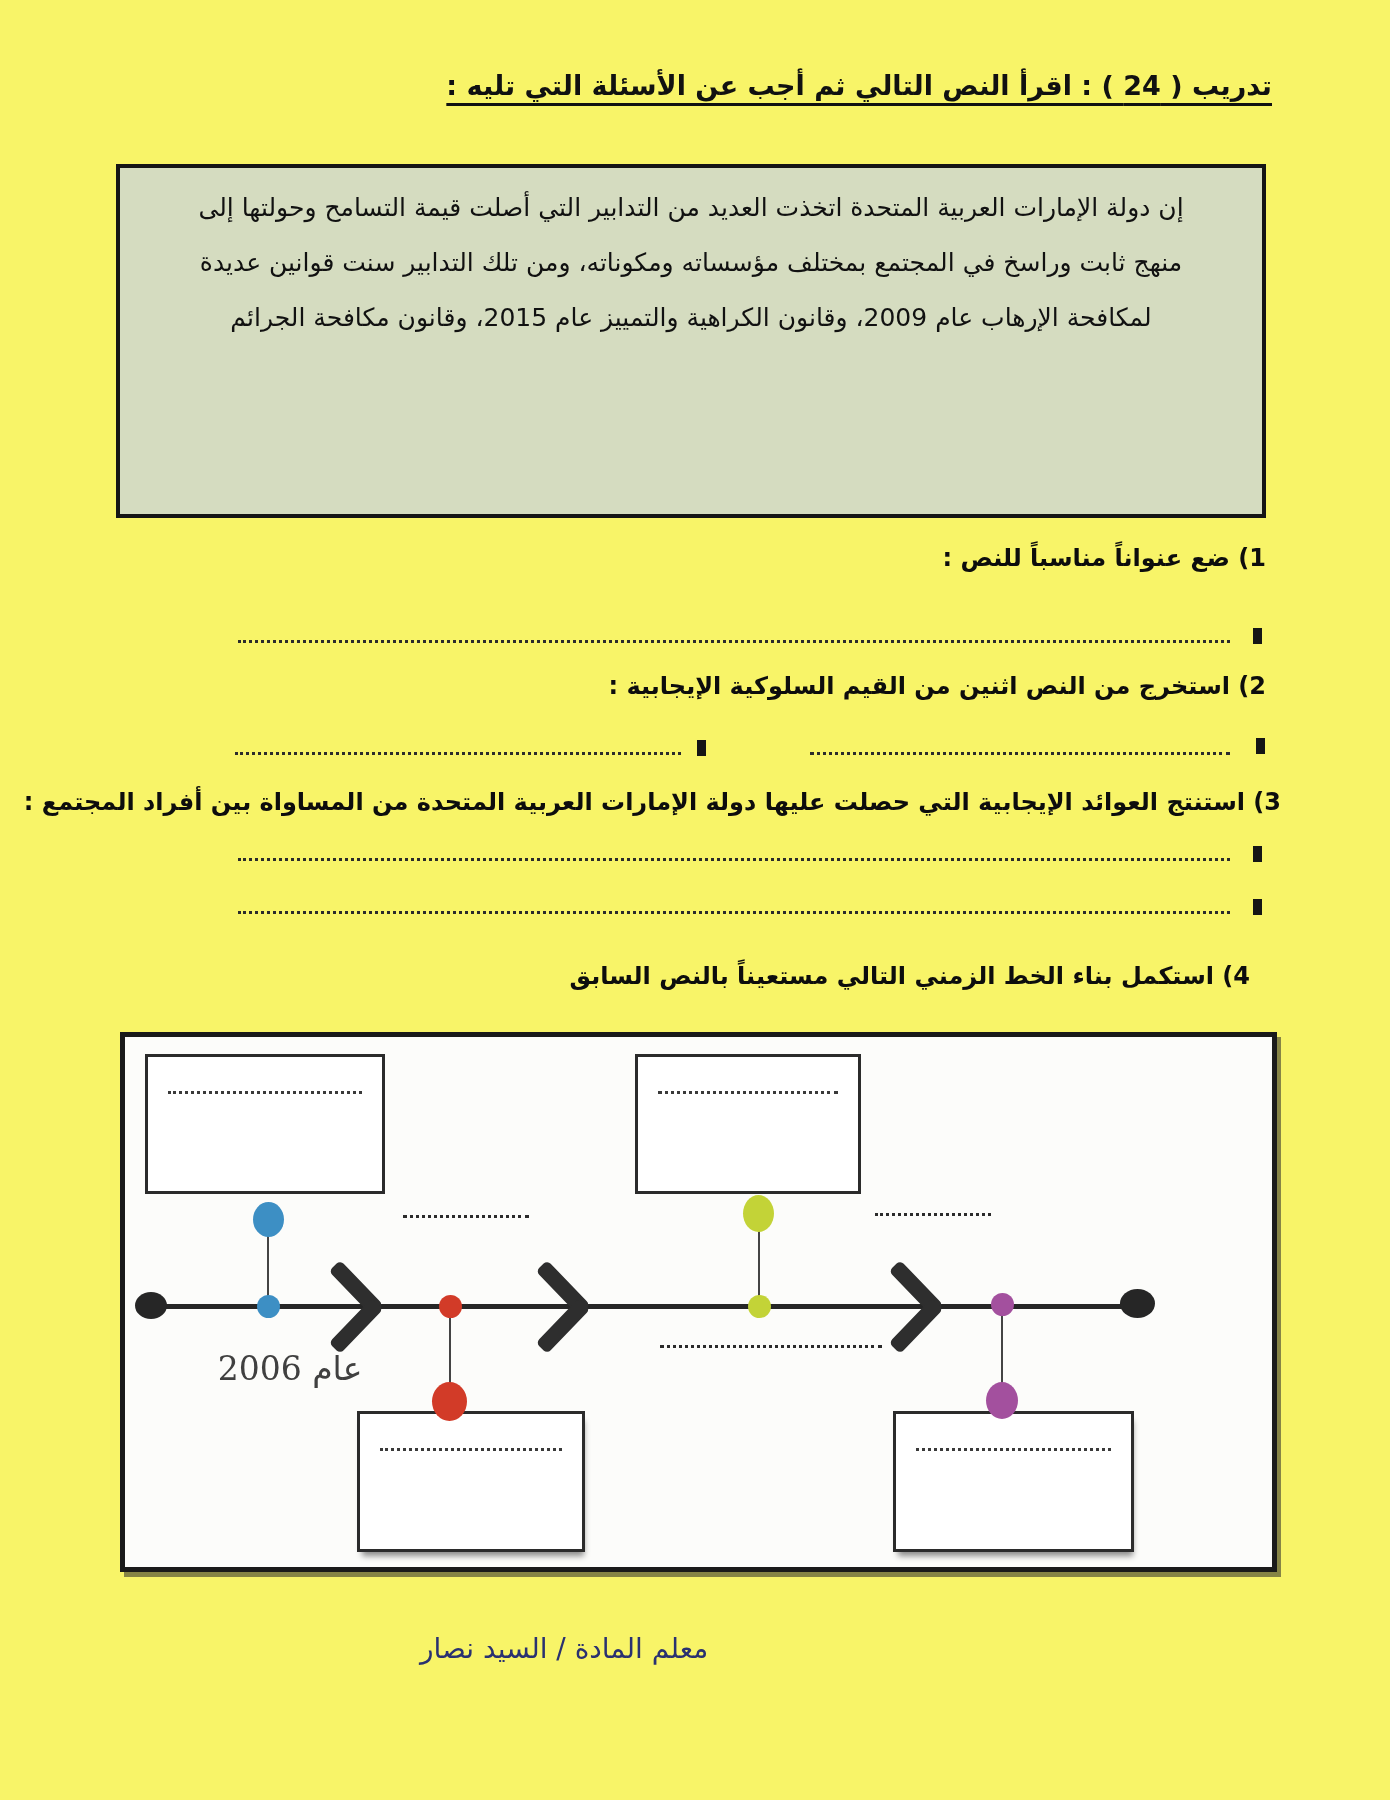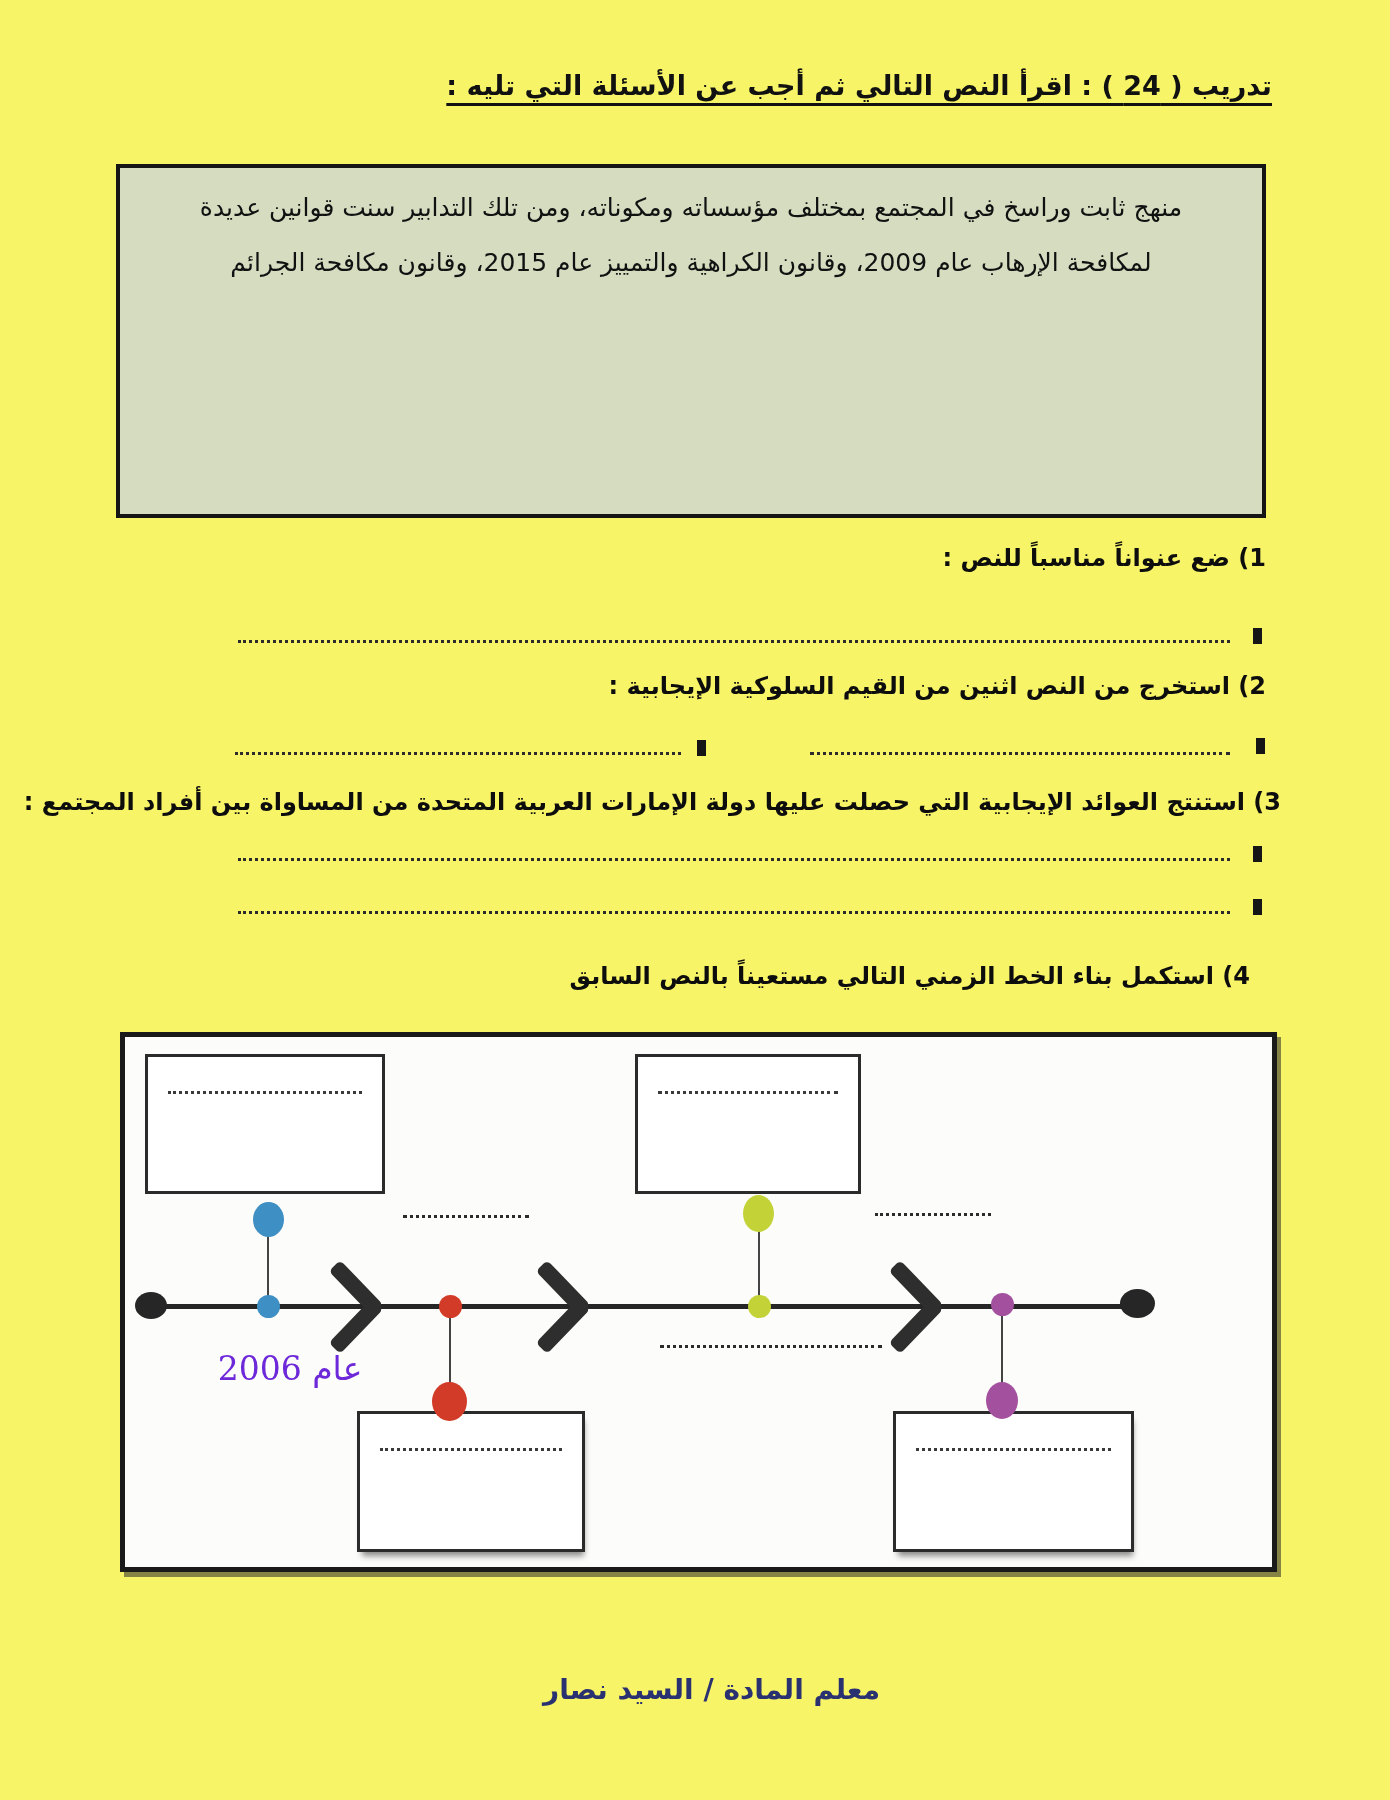--- a/index.html
+++ b/index.html
@@ -37,36 +37,37 @@
   .enddot{ position:absolute; background:#262626; border-radius:50%; }
   .nodedot{ position:absolute; width:23px; height:23px; border-radius:50%; }
   .stem{ position:absolute; width:2px; background:#444; }
   .bigdot{ position:absolute; border-radius:50%; }
   .chevron{ position:absolute; width:60px; height:100px; }
   .chevron .bar{ position:absolute; left:0; width:62px; height:16px; background:#2e2e2e; border-radius:5px; }
   .chevron .b1{ top:24px; transform:rotate(46deg); }
   .chevron .b2{ top:62px; transform:rotate(-46deg); }
   .yearlabel{
     position:absolute; left:55px; top:312px; width:220px; text-align:center;
-    direction:rtl; font-size:33px; color:#6d28d9;
+    direction:rtl; font-size:33px; color:#404040;
     font-family:"DejaVu Serif","DejaVu Sans",serif;
   }
   .footer{
-    position:absolute; left:420px; top:1632px; width:460px; text-align:right;
-    direction:rtl; font-size:28px; font-weight:bold; color:#2a3170;margin-top:41px;
+    position:absolute; left:420px; top:1632px; width:460px; text-align:left;
+    direction:rtl; font-size:28px; font-weight:normal; color:#2a3170;
   }
 </style>
 </head>
 <body>
 
 <div class="page">
 
   <div class="title">تدريب ( 24 ) : اقرأ النص التالي ثم أجب عن الأسئلة التي تليه :</div>
 
   <div class="passage">
+    <div class="pline">إن دولة الإمارات العربية المتحدة اتخذت العديد من التدابير التي أصلت قيمة التسامح وحولتها إلى</div>
     <div class="pline">منهج ثابت وراسخ في المجتمع بمختلف مؤسساته ومكوناته، ومن تلك التدابير سنت قوانين عديدة</div>
     <div class="pline">لمكافحة الإرهاب عام 2009،  وقانون الكراهية والتمييز عام 2015، وقانون مكافحة الجرائم</div>
   </div>
 
   <div class="q" style="right:124px; top:544px;">1) ضع عنواناً مناسباً للنص :</div>
   <span class="sqbullet" style="left:1253px; top:628px;"></span>
   <div class="dotline" style="left:238px; top:640px; width:992px;"></div>
 
   <div class="q" style="right:124px; top:672px;">2) استخرج من النص اثنين من القيم السلوكية الإيجابية :</div>
   <span class="sqbullet" style="left:1256px; top:738px;"></span>

